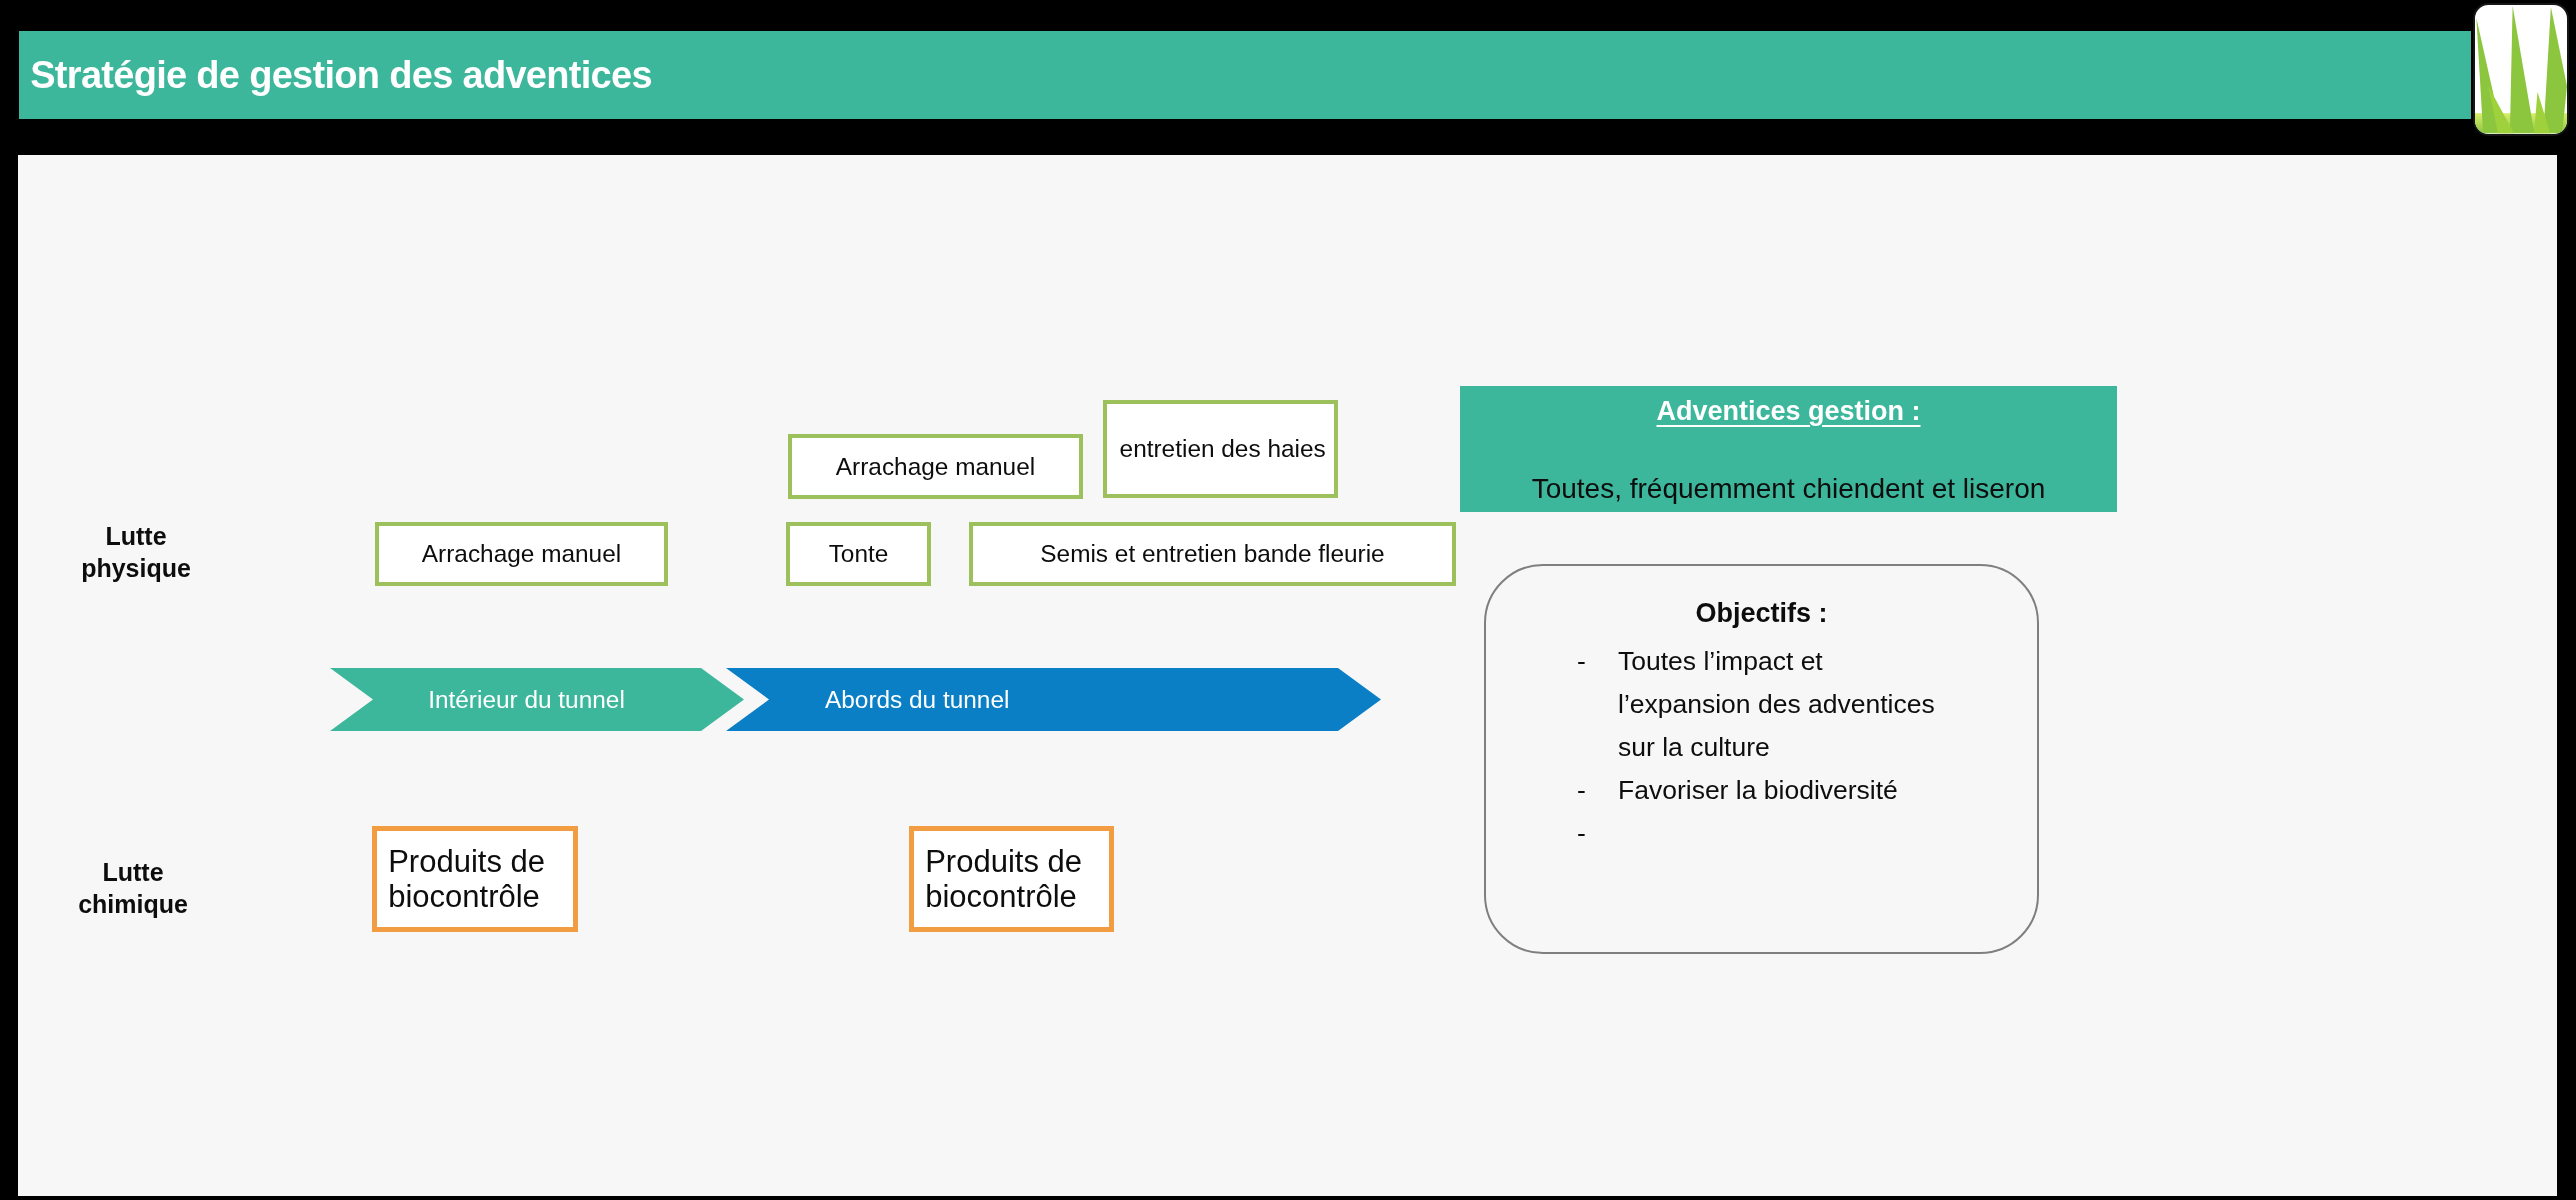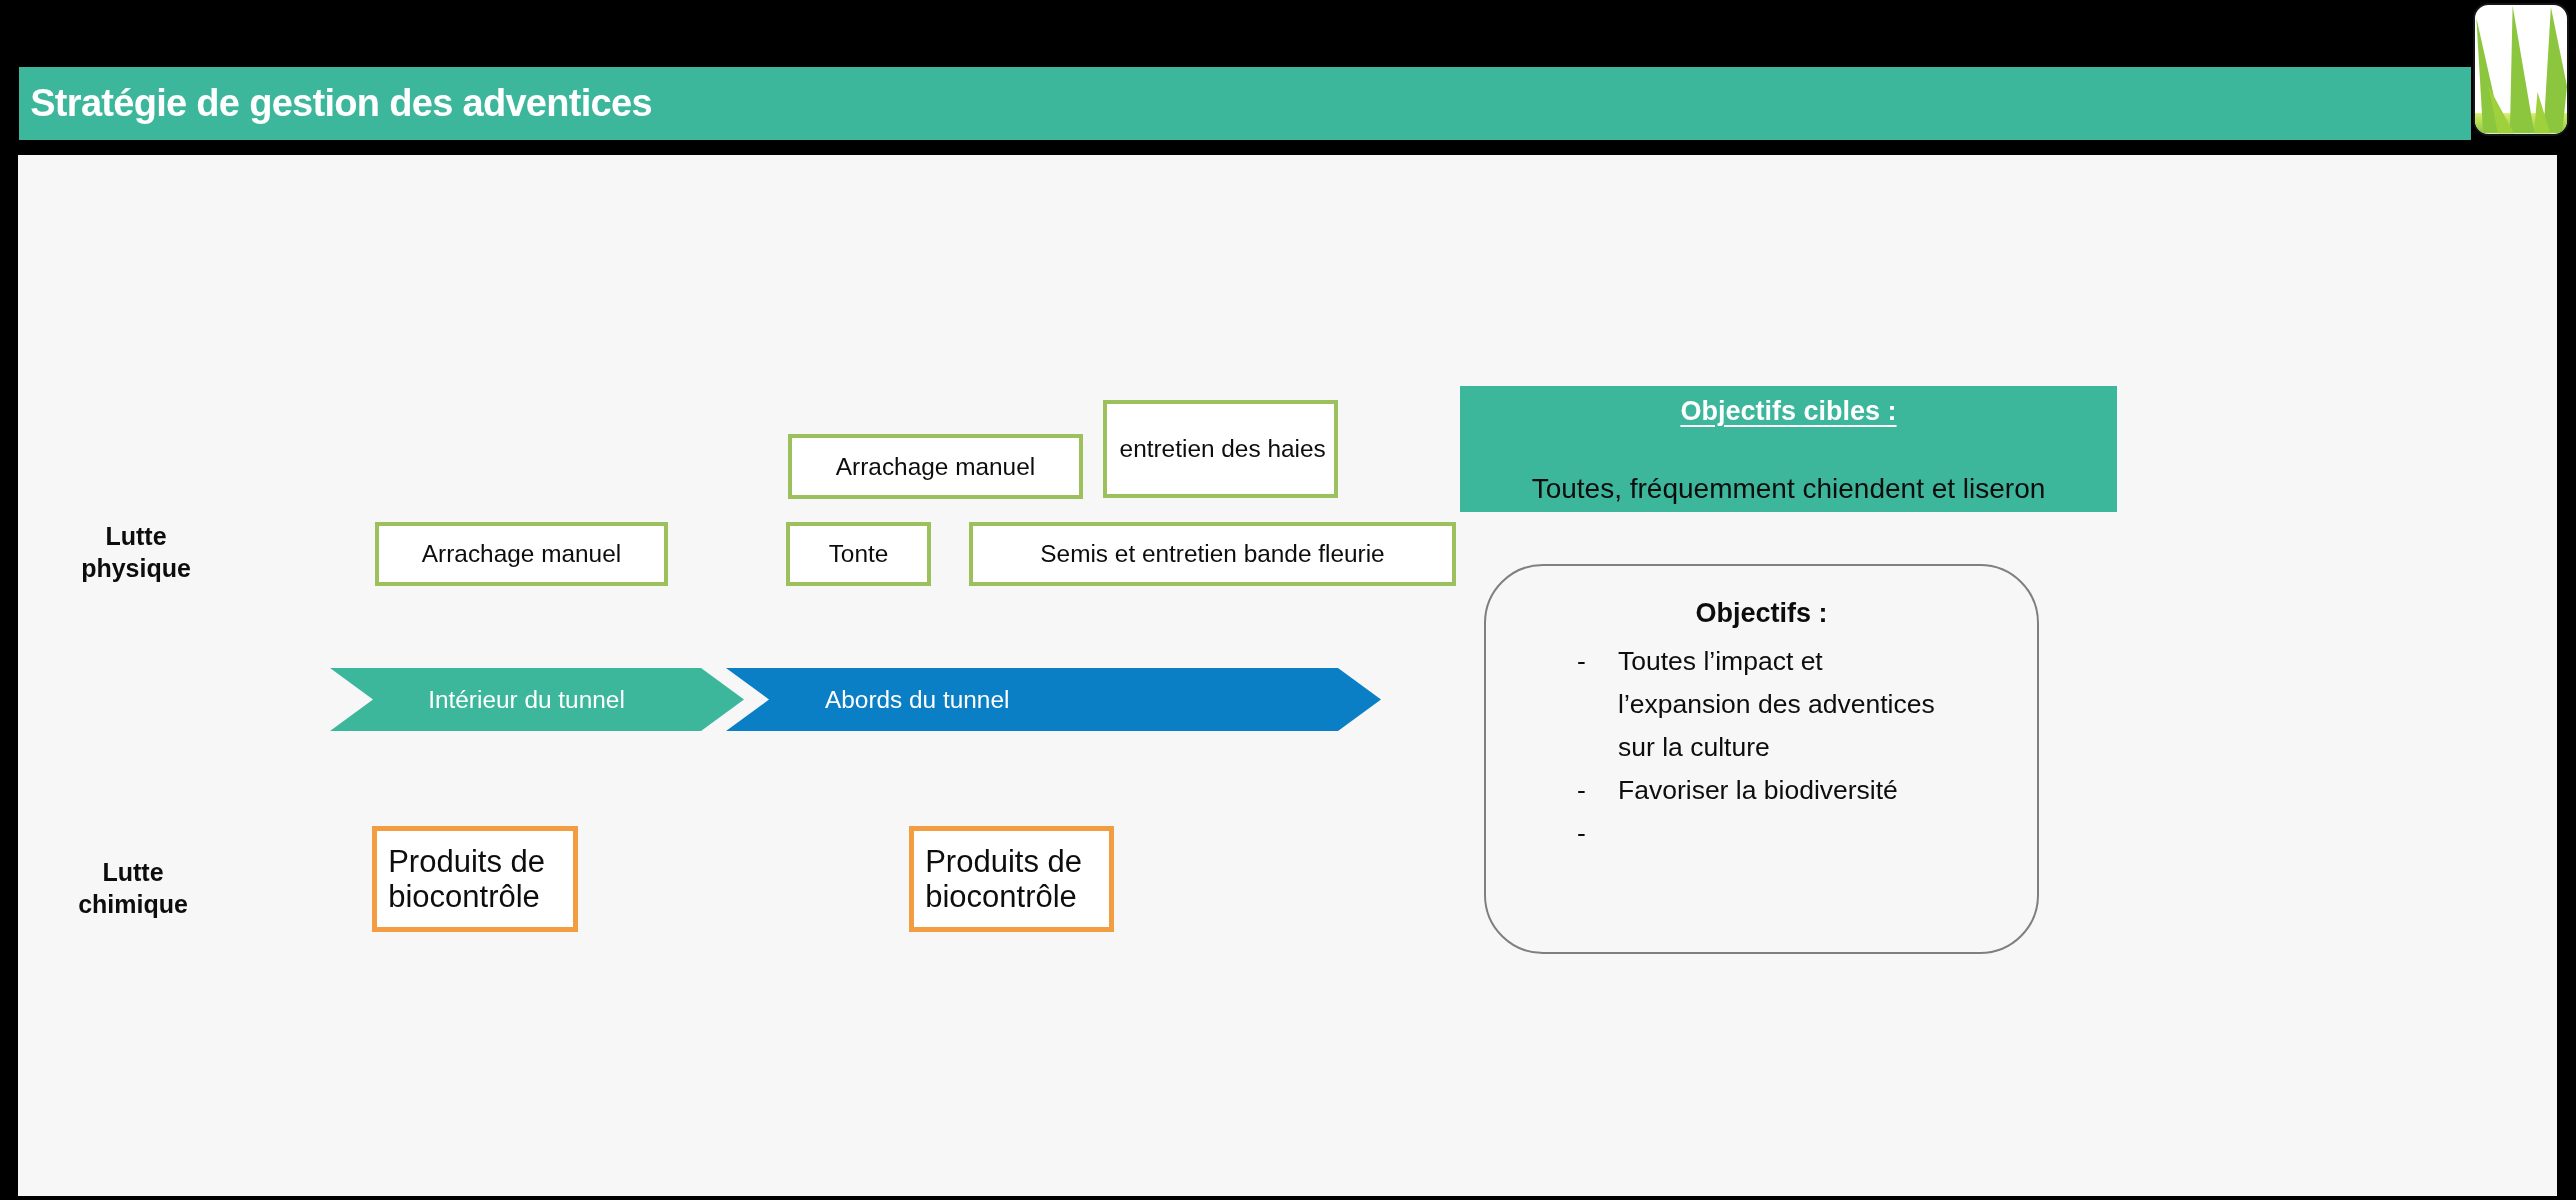--- a/index.html
+++ b/index.html
@@ -1,21 +1,21 @@
 <!DOCTYPE html>
 <html style="font-size:11.2px"><head>
 <meta charset="utf-8">
 <style>
   html,body{margin:0;padding:0;background:#000;}
   .stage{position:relative;width:2576px;height:1201px;background:#000;overflow:hidden;
          font-family:"Liberation Sans",sans-serif;color:#000;}
 
   
-  .header-bar{position:absolute;left:19px;top:31px;width:2452px;height:73px;
-              background:#3CB79B;display:flex;align-items:center;margin-top:36px;}
+  .header-bar{position:absolute;left:19px;top:31px;width:2452px;height:88px;
+              background:#3CB79B;display:flex;align-items:center;}
   .header-title{color:#fff;font-size:38px;font-weight:bold;padding-left:11.2px;letter-spacing:-0.7px;}
   .logo{position:absolute;left:2473px;top:2.8px;width:96px;height:133px;background:#fff;
         border:2.1px solid #161616;border-radius:15.4px;overflow:hidden;box-sizing:border-box;}
   .logo svg{display:block;width:100%;height:100%;}
 
   
   .panel{position:absolute;left:18px;top:155px;width:2539px;height:1041px;background:#F7F7F7;}
 
   
   .row-label{position:absolute;width:196px;text-align:center;font-weight:bold;
@@ -126,21 +126,21 @@
   </div>
 
   <div class="obox o1">
     <span>Produits de biocontrôle</span>
   </div>
   <div class="obox o2">
     <span>Produits de biocontrôle</span>
   </div>
 
   <div class="targets">
-    <div class="targets-title">Objectifs cibles :</div>
+    <div class="targets-title">Adventices gestion :</div>
     <div class="targets-body">Toutes, fréquemment chiendent et liseron</div>
   </div>
 
   <div class="objectives">
     <div class="objectives-title">Objectifs :</div>
     <div class="obj-list">
       <div class="obj-item">
         <span class="obj-dash">-</span>
         <span class="obj-text">
           <div>Toutes l’impact et</div>

